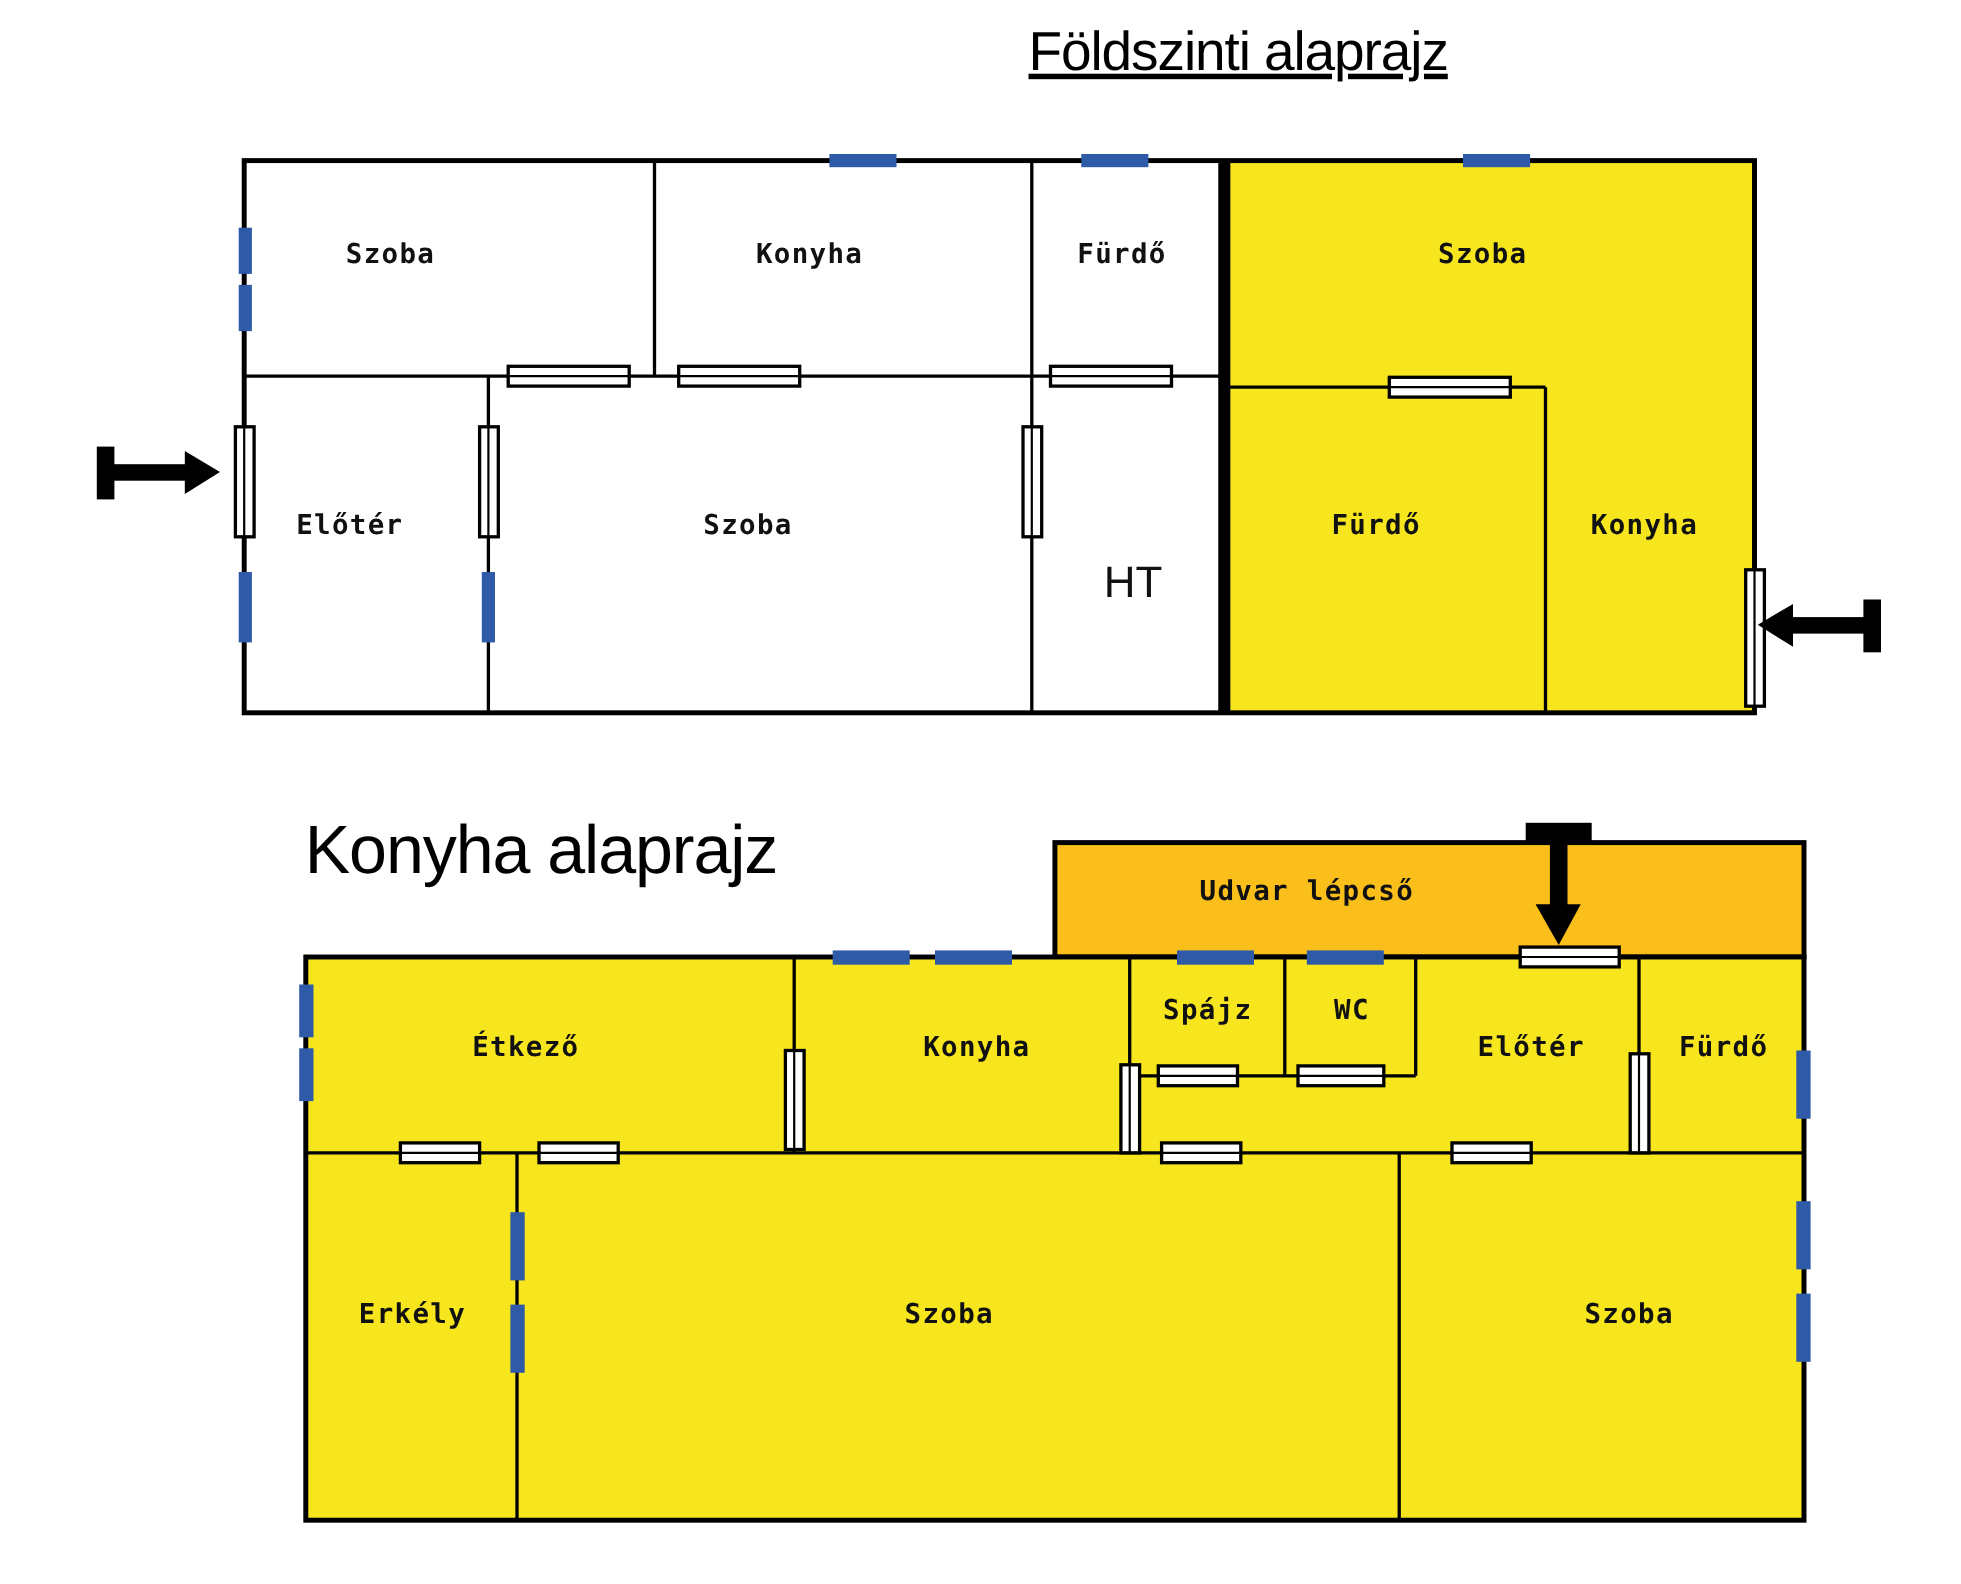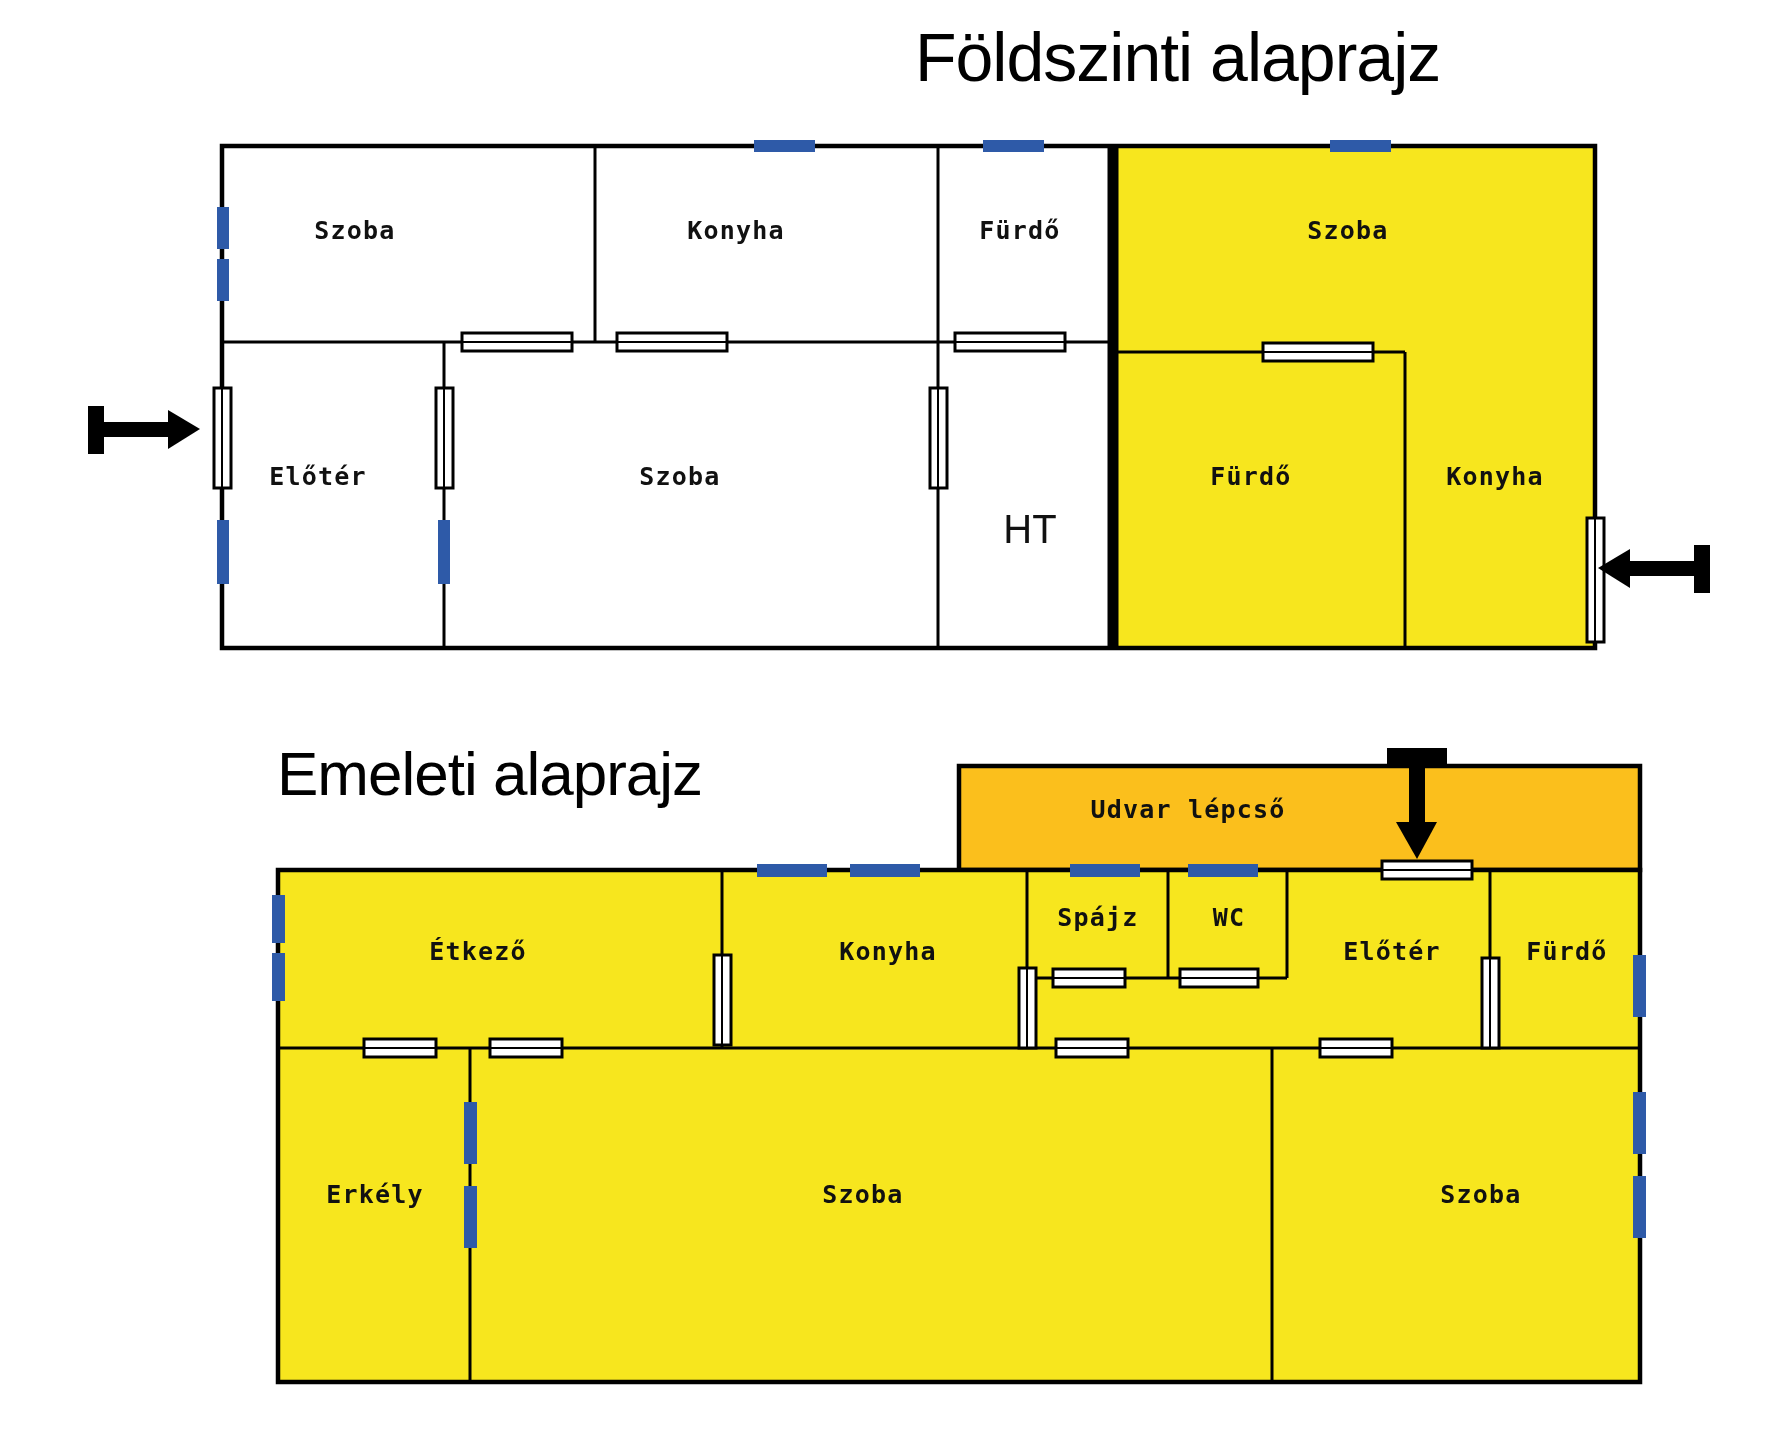--- a/index.html
+++ b/index.html
@@ -2,37 +2,37 @@
 <html><head>
 <meta charset="utf-8">
 <style>
   html,body{margin:0;padding:0;background:#ffffff;}
   body{width:1783px;height:1440px;position:relative;
        font-family:"DejaVu Sans","Liberation Sans",sans-serif;}
   .stage{position:absolute;left:0;top:0;width:1783px;height:1440px;overflow:hidden;}
 
   .title{position:absolute;font-family:"Liberation Sans","DejaVu Sans",sans-serif;
          font-weight:400;color:#000;white-space:nowrap;letter-spacing:-1px;}
-  #title-ground{left:915px;top:18px;font-size:68px;}
+  #title-ground{left:935px;top:18px;font-size:50px;text-decoration:underline;}
   #title-upper{left:277px;top:738px;font-size:62px;}
 
   svg{position:absolute;left:0;top:0;}
   .rlabel{font-family:"DejaVu Sans Mono","Liberation Mono",monospace;
           font-size:25px;font-weight:700;fill:#111;letter-spacing:1.2px;}
   .rlabel-lg{font-family:"Liberation Sans","DejaVu Sans",sans-serif;
           font-size:40px;font-weight:400;fill:#111;}
 </style>
 </head>
 <body>
 
 <div class="stage">
 
   <div class="title" id="title-ground">Földszinti alaprajz</div>
 
-  <div class="title" id="title-upper">Emeleti alaprajz</div>
+  <div class="title" id="title-upper">Konyha alaprajz</div>
 
   <svg width="1783" height="1440">
 
     <g>
 
       <rect x="1113" y="146" width="482" height="502" fill="#F7E61E"></rect>
 
       <rect x="222" y="146" width="1373" height="502" fill="none" stroke="#000" stroke-width="4.5"></rect>
 
       <line x1="222" y1="342" x2="1113" y2="342" stroke="#000" stroke-width="3"></line>

